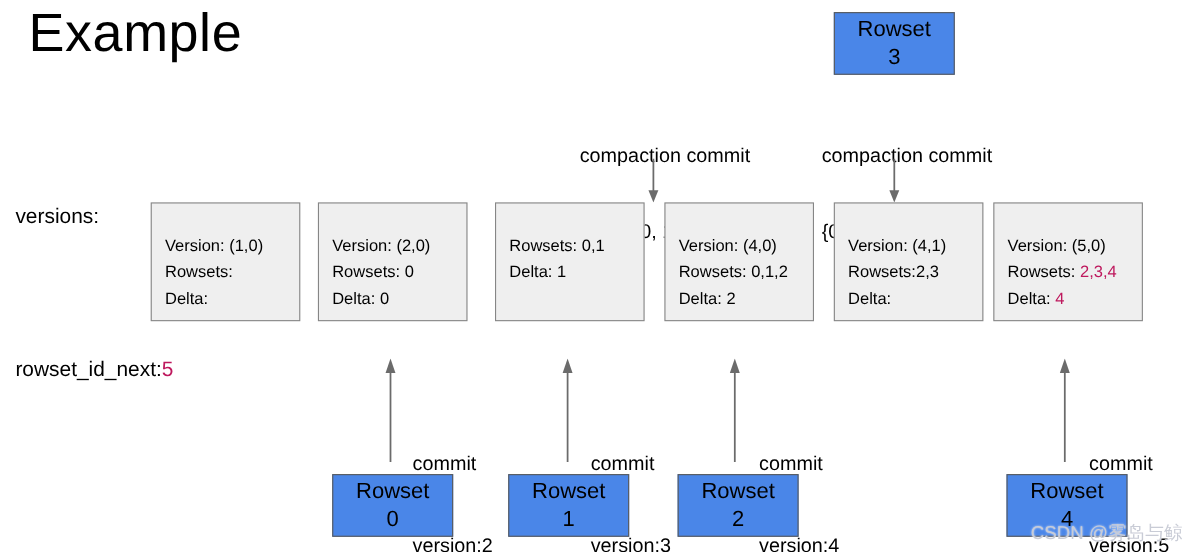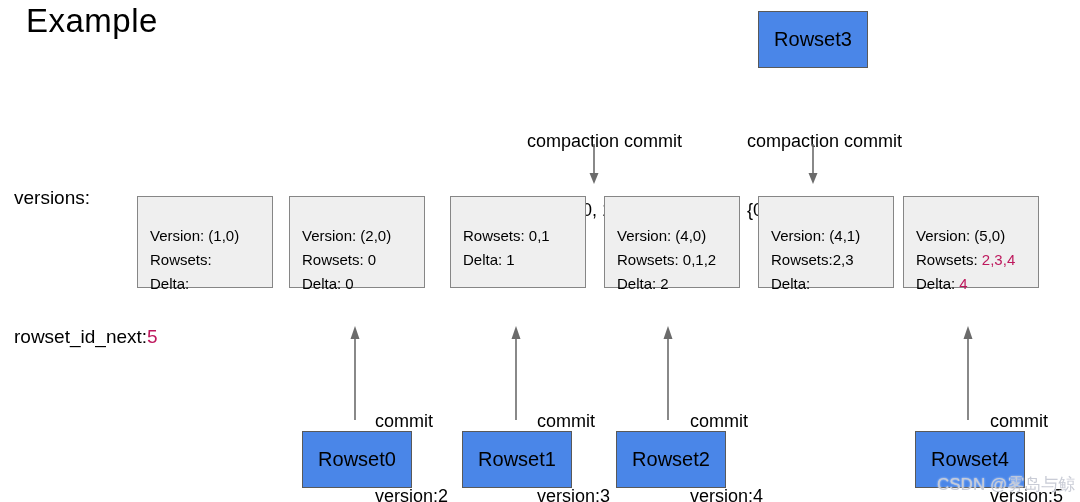--- a/index.html
+++ b/index.html
@@ -10,33 +10,33 @@
     position: relative;
     width: 1080px;
     height: 502px;
     background: #ffffff;
     overflow: hidden;
   }
 
   .page-title {
     position: absolute;
     left: 26px; top: 2px;
-    font-size: 33px;
+    font-size: 49px;
     letter-spacing: 0.5px;
     color: #000;
   }
 
   
   .rowset-box {
     position: absolute;
     width: 110px; height: 57px;
     background: #4a86e8;
     border: 1px solid #595959;
     display: flex;
-    flex-direction: row;
+    flex-direction: column;
     align-items: center;
     justify-content: center;
     font-size: 20px;
     line-height: 25px;
     color: #000;
     text-align: center;
   }
 
   
   .note {
@@ -49,22 +49,22 @@
   .note-commit { line-height: 25px; }
 
   .versions-label {
     position: absolute;
     left: 14px; top: 187px;
     font-size: 19px;
   }
 
   .version-box {
     position: absolute;
-    top: 196px;
-    width: 136px; height: 92px;
+    top: 184px;
+    width: 136px; height: 108px;
     background: #efefef;
     border: 1.5px solid #868686;
     padding: 27px 6px 0 12px;
     font-size: 15px;
     line-height: 24px;
   }
   .version-box .line { white-space: pre; }
 
   .red { color: #be185d; }
 

